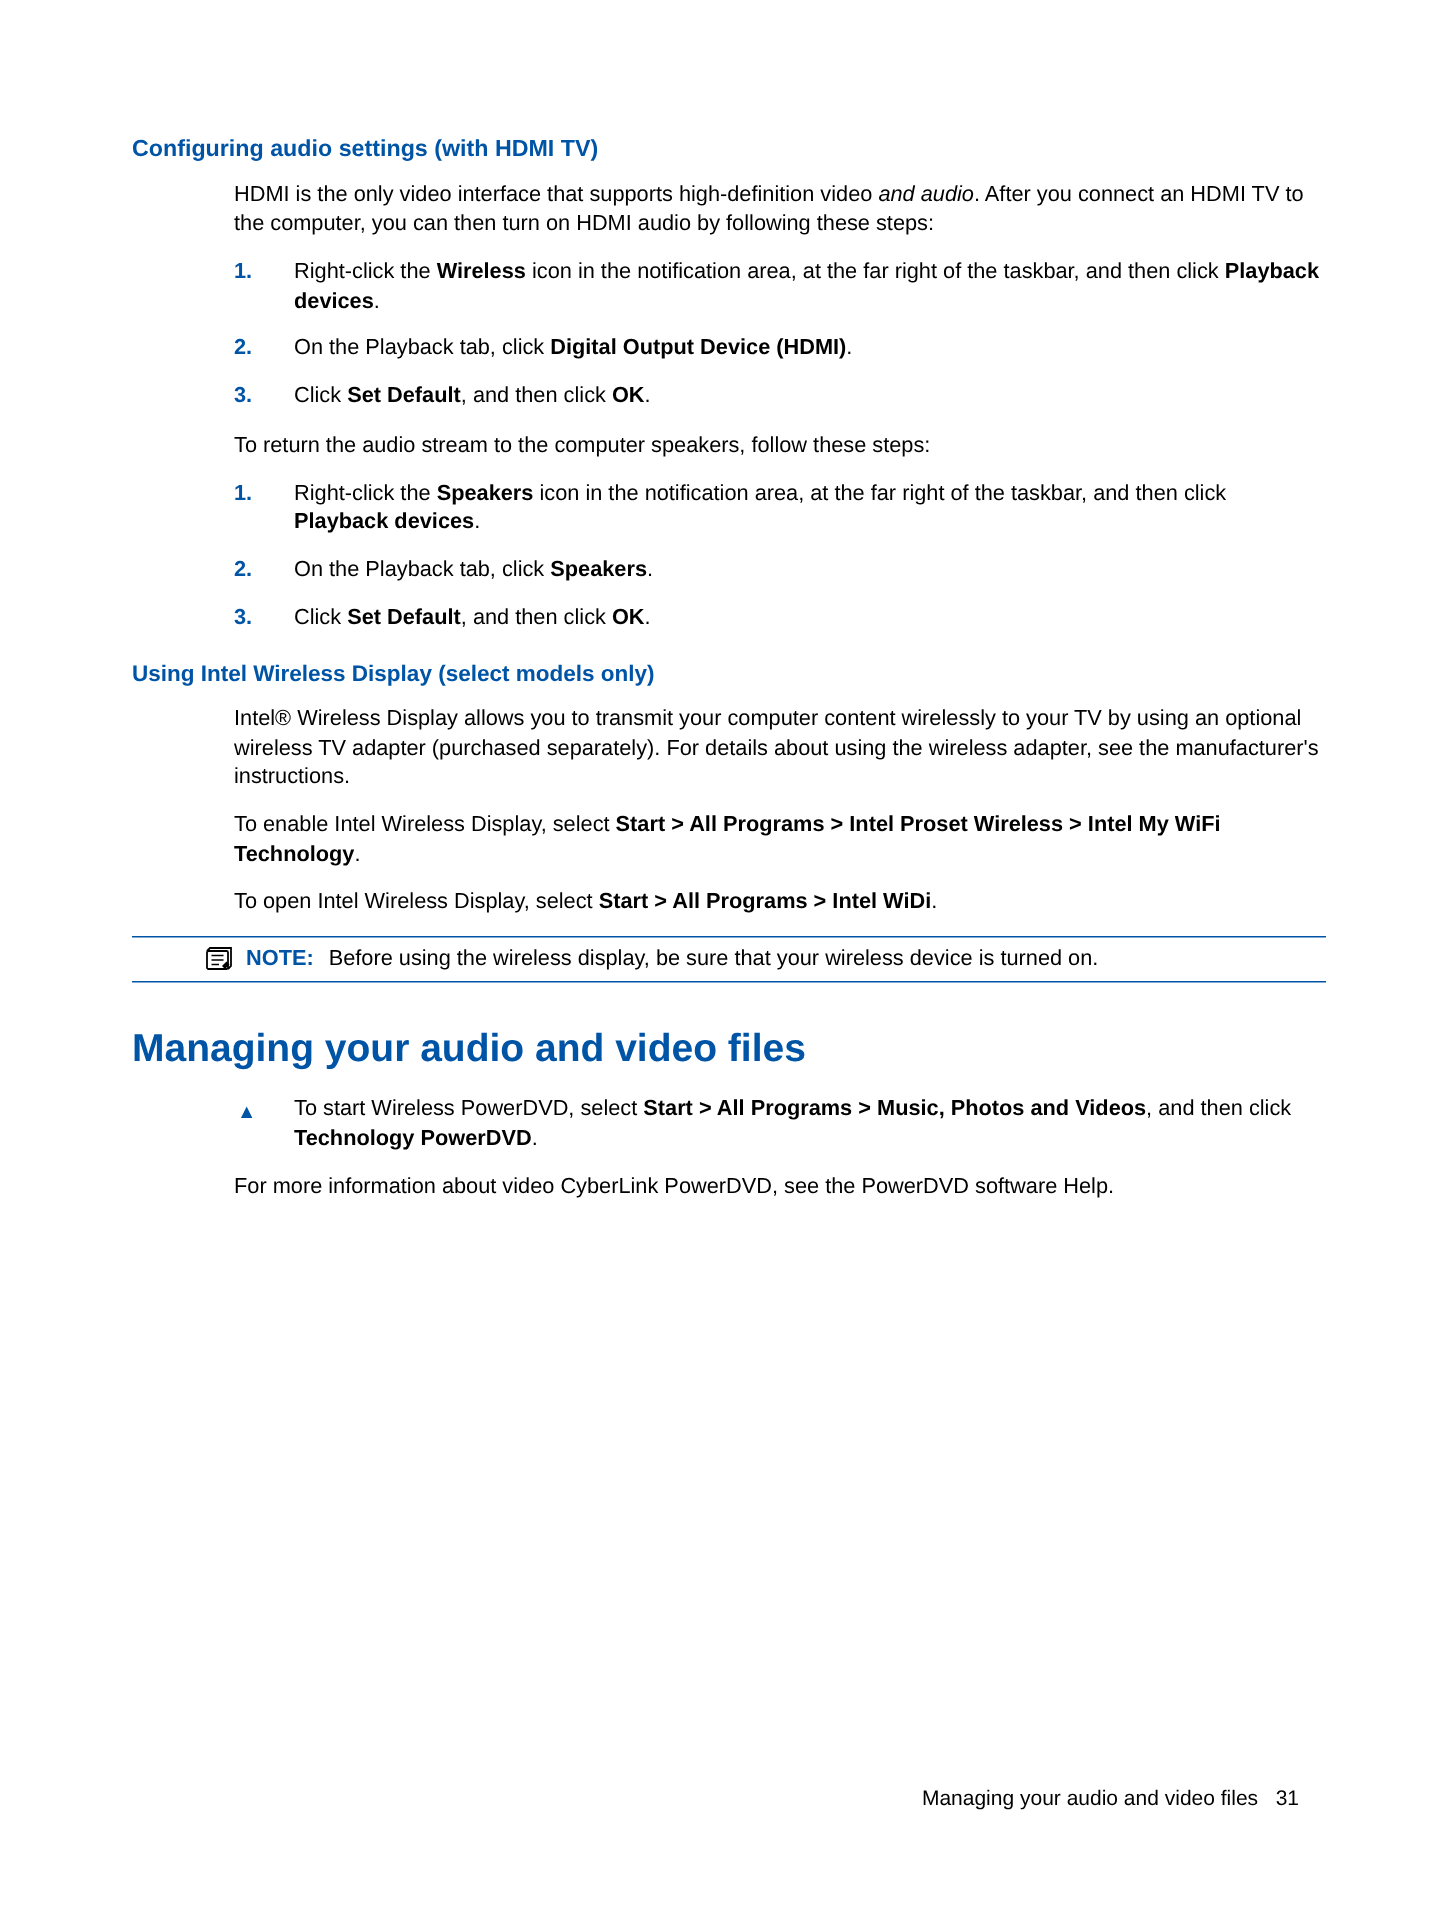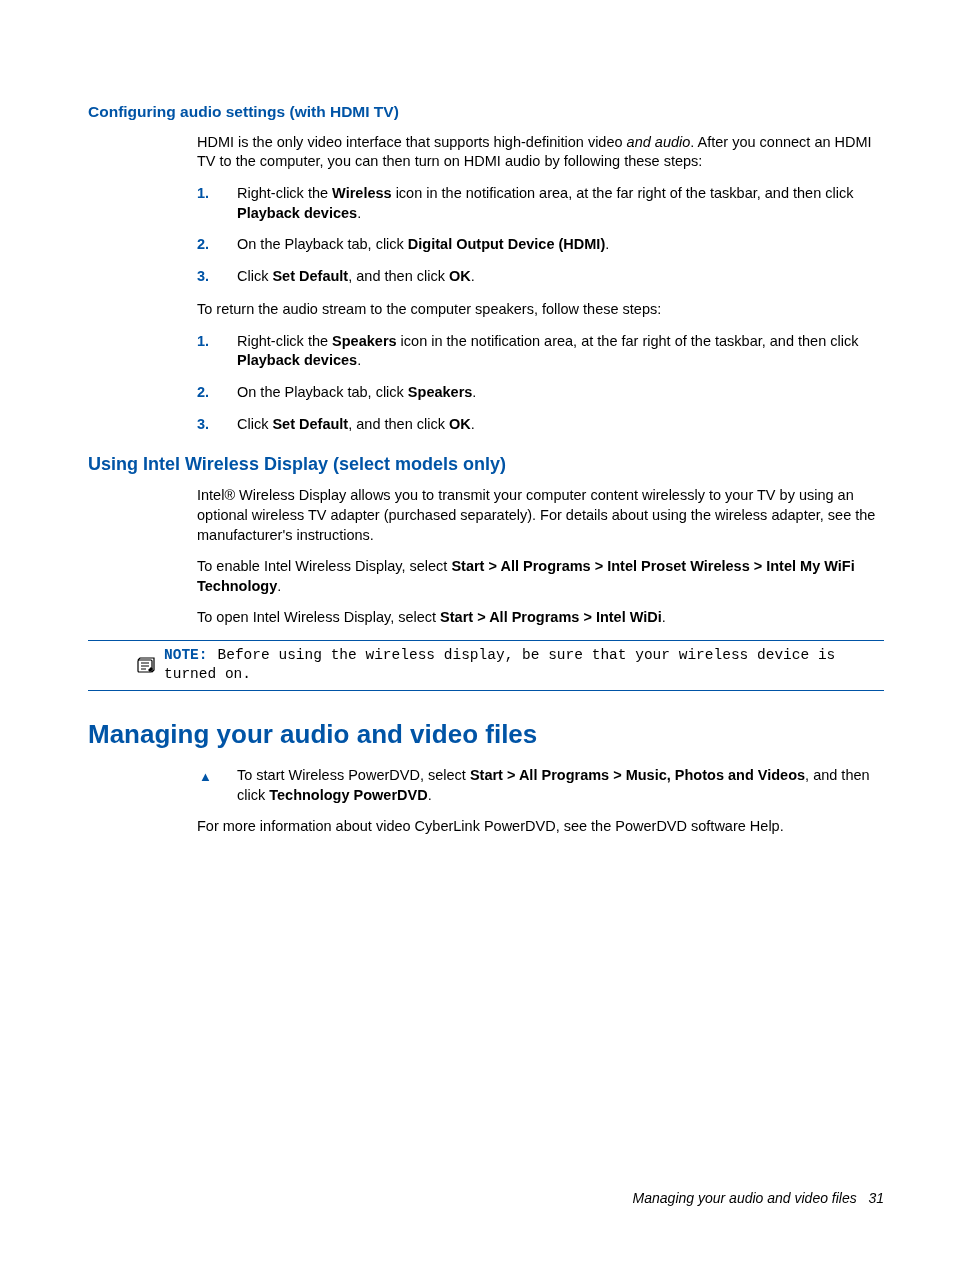--- a/index.html
+++ b/index.html
@@ -11,36 +11,36 @@
     line-height: 1.35;
     box-sizing: border-box;
     width: 954px;
     min-height: 1270px;
     position: relative;
   }
   .heading-blue-bold {
     color: #0054a6;
     font-weight: bold;
     font-size: 15.5px;
-    margin: 12px 0 10px 0;
+    margin: 0 0 10px 0;
   }
   .heading-blue-large {
     color: #0054a6;
     font-weight: bold;
-    font-size: 18px;
+    font-size: 15px;
     margin: 18px 0 10px 0;
   }
   .heading-blue-xlarge {
     color: #0054a6;
     font-weight: bold;
     font-size: 26px;
     margin: 26px 0 14px 0;
   }
   .body-block {
-    margin-left: 109px;
+    margin-left: 68px;
   }
   p {
     margin: 0 0 12px 0;
   }
   ol.numbered {
     list-style: none;
     padding: 0;
     margin: 0 0 14px 0;
   }
   ol.numbered > li {
@@ -70,41 +70,39 @@
   b { font-weight: bold; }
   i { font-style: italic; }
   .note-block {
     border-top: 1px solid #0054a6;
     border-bottom: 1px solid #0054a6;
     padding: 5px 0 5px 0;
     margin: 6px 0 16px 0;
     display: flex;
     align-items: center;
     gap: 6px;
-    font-family: Liberation Mono, monospace;
   }
   .note-icon {
     flex: 0 0 22px;
     display: flex;
     align-items: flex-start;
     padding-top: 1px;
     margin-left: 48px;
   }
   .note-label {
     color: #0054a6;
     font-weight: bold;
     margin-right: 10px;
   }
   .note-text { flex: 1; }
   .footer {
     position: absolute;
     bottom: 62px;
-    right: 70px;
+    right: 88px;
     font-size: 14px;
-    font-style: italic;
   }
 </style>
 </head>
 <body>
 
 <div>
   <h3 class="heading-blue-bold">Configuring audio settings (with HDMI TV)</h3>
   <div class="body-block">
     <p>
       <span>HDMI is the only video interface that supports high-definition video </span><i>and audio</i><span>. After you connect an HDMI TV to the computer, you can then turn on HDMI audio by following these steps:</span>

